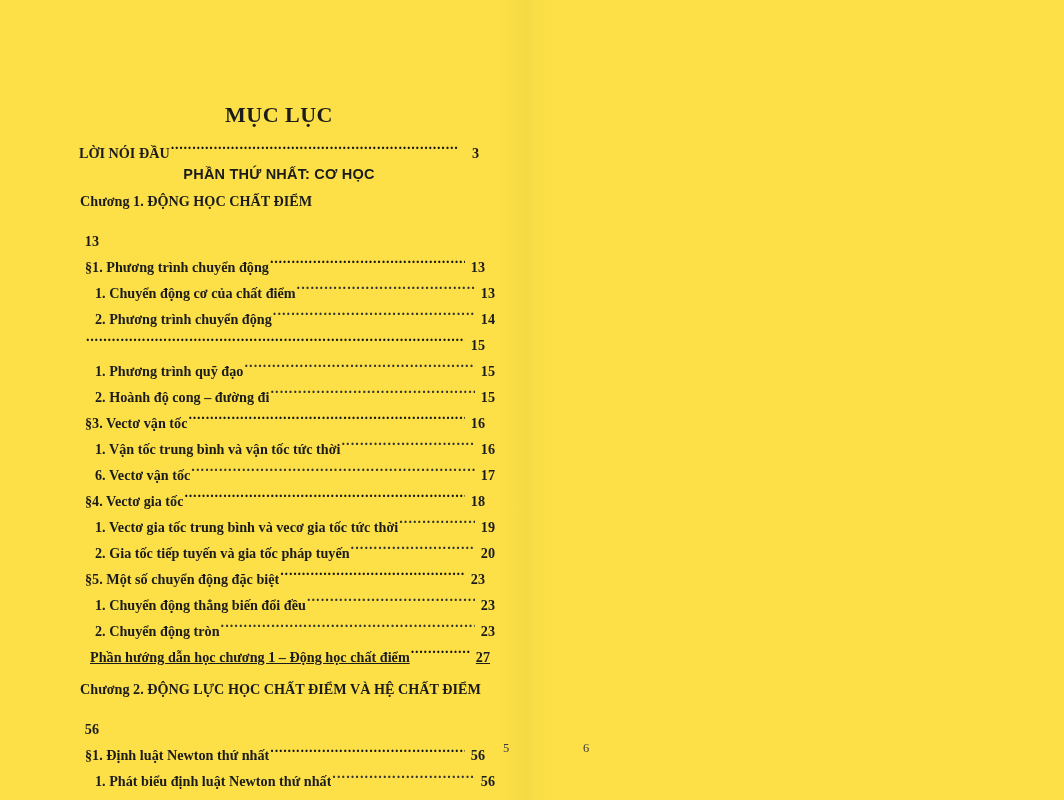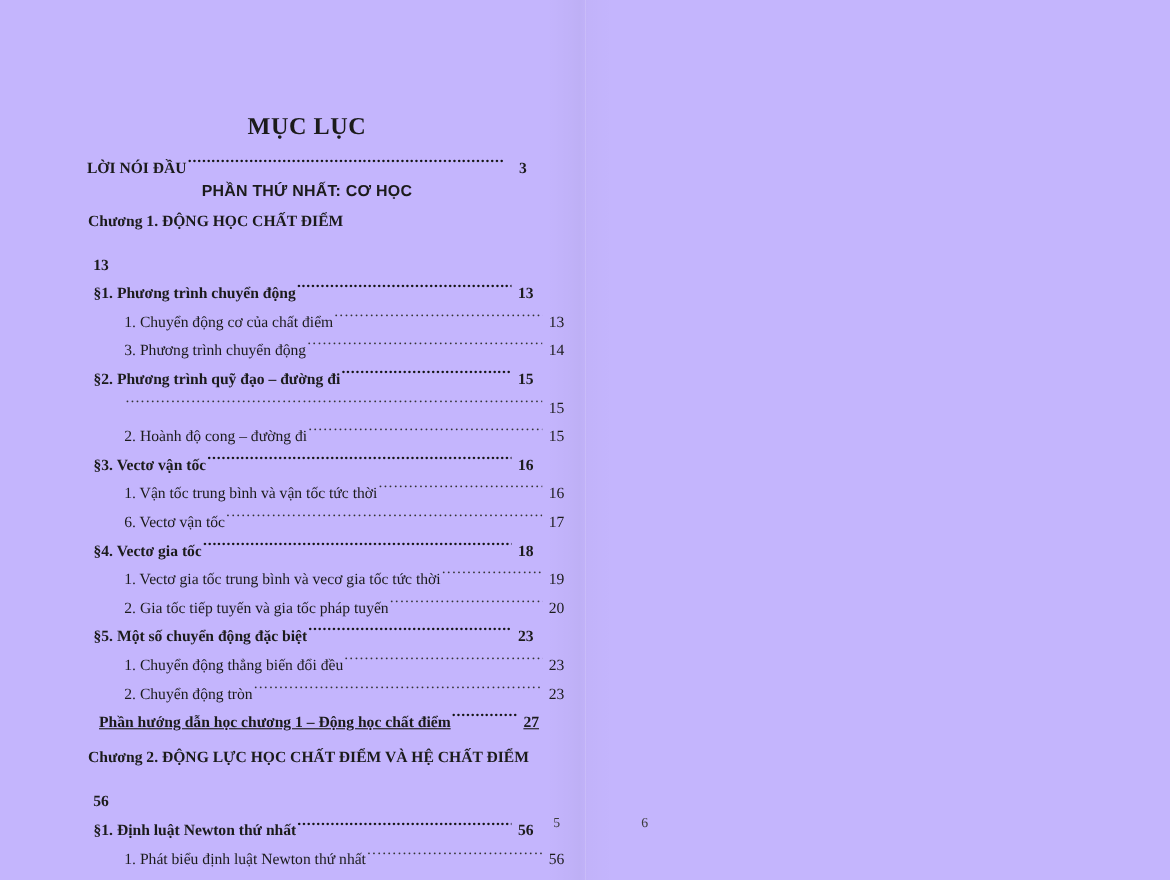--- a/index.html
+++ b/index.html
@@ -16,21 +16,21 @@
     overflow: hidden;
   }
   .spread {
     position: absolute;
     inset: 0;
     display: flex;
   }
   .page {
     position: relative;
     height: 800px;
-    background: #c4b5fd;
+    background: #fde047;
     box-sizing: border-box;
   }
   .page-left  { width: 532px; }
   .page-right { width: 532px; }
 
   
   .gutter {
     position: absolute;
     left: 497px;
     top: 0;
@@ -121,21 +121,21 @@
     font-weight: bold;
     letter-spacing: 0.75px;
     color: #141414;
   }
 
   
   .lvl-front   { margin-left: 0px; }
   .lvl-chapter { margin-left: 0px; flex-direction: column; }
   .lvl-section { margin-left: 6px; }
   .lvl-guide   { margin-left: 11px; text-decoration: underline; }
-  .lvl-item    { margin-left: 34px; font-weight: normal; }
+  .lvl-item    { margin-left: 16px; font-weight: bold; }
 
   .spacer-sm { height: 6px; }
   .spacer-md { height: 12px; }
 
   .folio {
     position: absolute;
     bottom: 44px;
     font-size: 12.5px;
     color: #3a3a3a;
   }
@@ -172,30 +172,30 @@
             <span class="label">§1. Phương trình chuyển động</span>
             <span class="leader"></span>
             <span class="pageno">13</span>
           </div>
           <div class="entry lvl-item">
             <span class="label">1. Chuyển động cơ của chất điểm</span>
             <span class="leader"></span>
             <span class="pageno">13</span>
           </div>
           <div class="entry lvl-item">
-            <span class="label">3. Phương trình chuyển động</span>
+            <span class="label">2. Phương trình chuyển động</span>
             <span class="leader"></span>
             <span class="pageno">14</span>
           </div>
           <div class="entry lvl-section">
-            <span class="label">§2. Phương trình quỹ đạo – đường đi</span>
             <span class="leader"></span>
             <span class="pageno">15</span>
           </div>
           <div class="entry lvl-item">
+            <span class="label">1. Phương trình quỹ đạo</span>
             <span class="leader"></span>
             <span class="pageno">15</span>
           </div>
           <div class="entry lvl-item">
             <span class="label">2. Hoành độ cong – đường đi</span>
             <span class="leader"></span>
             <span class="pageno">15</span>
           </div>
           <div class="entry lvl-section">
             <span class="label">§3. Vectơ vận tốc</span>

